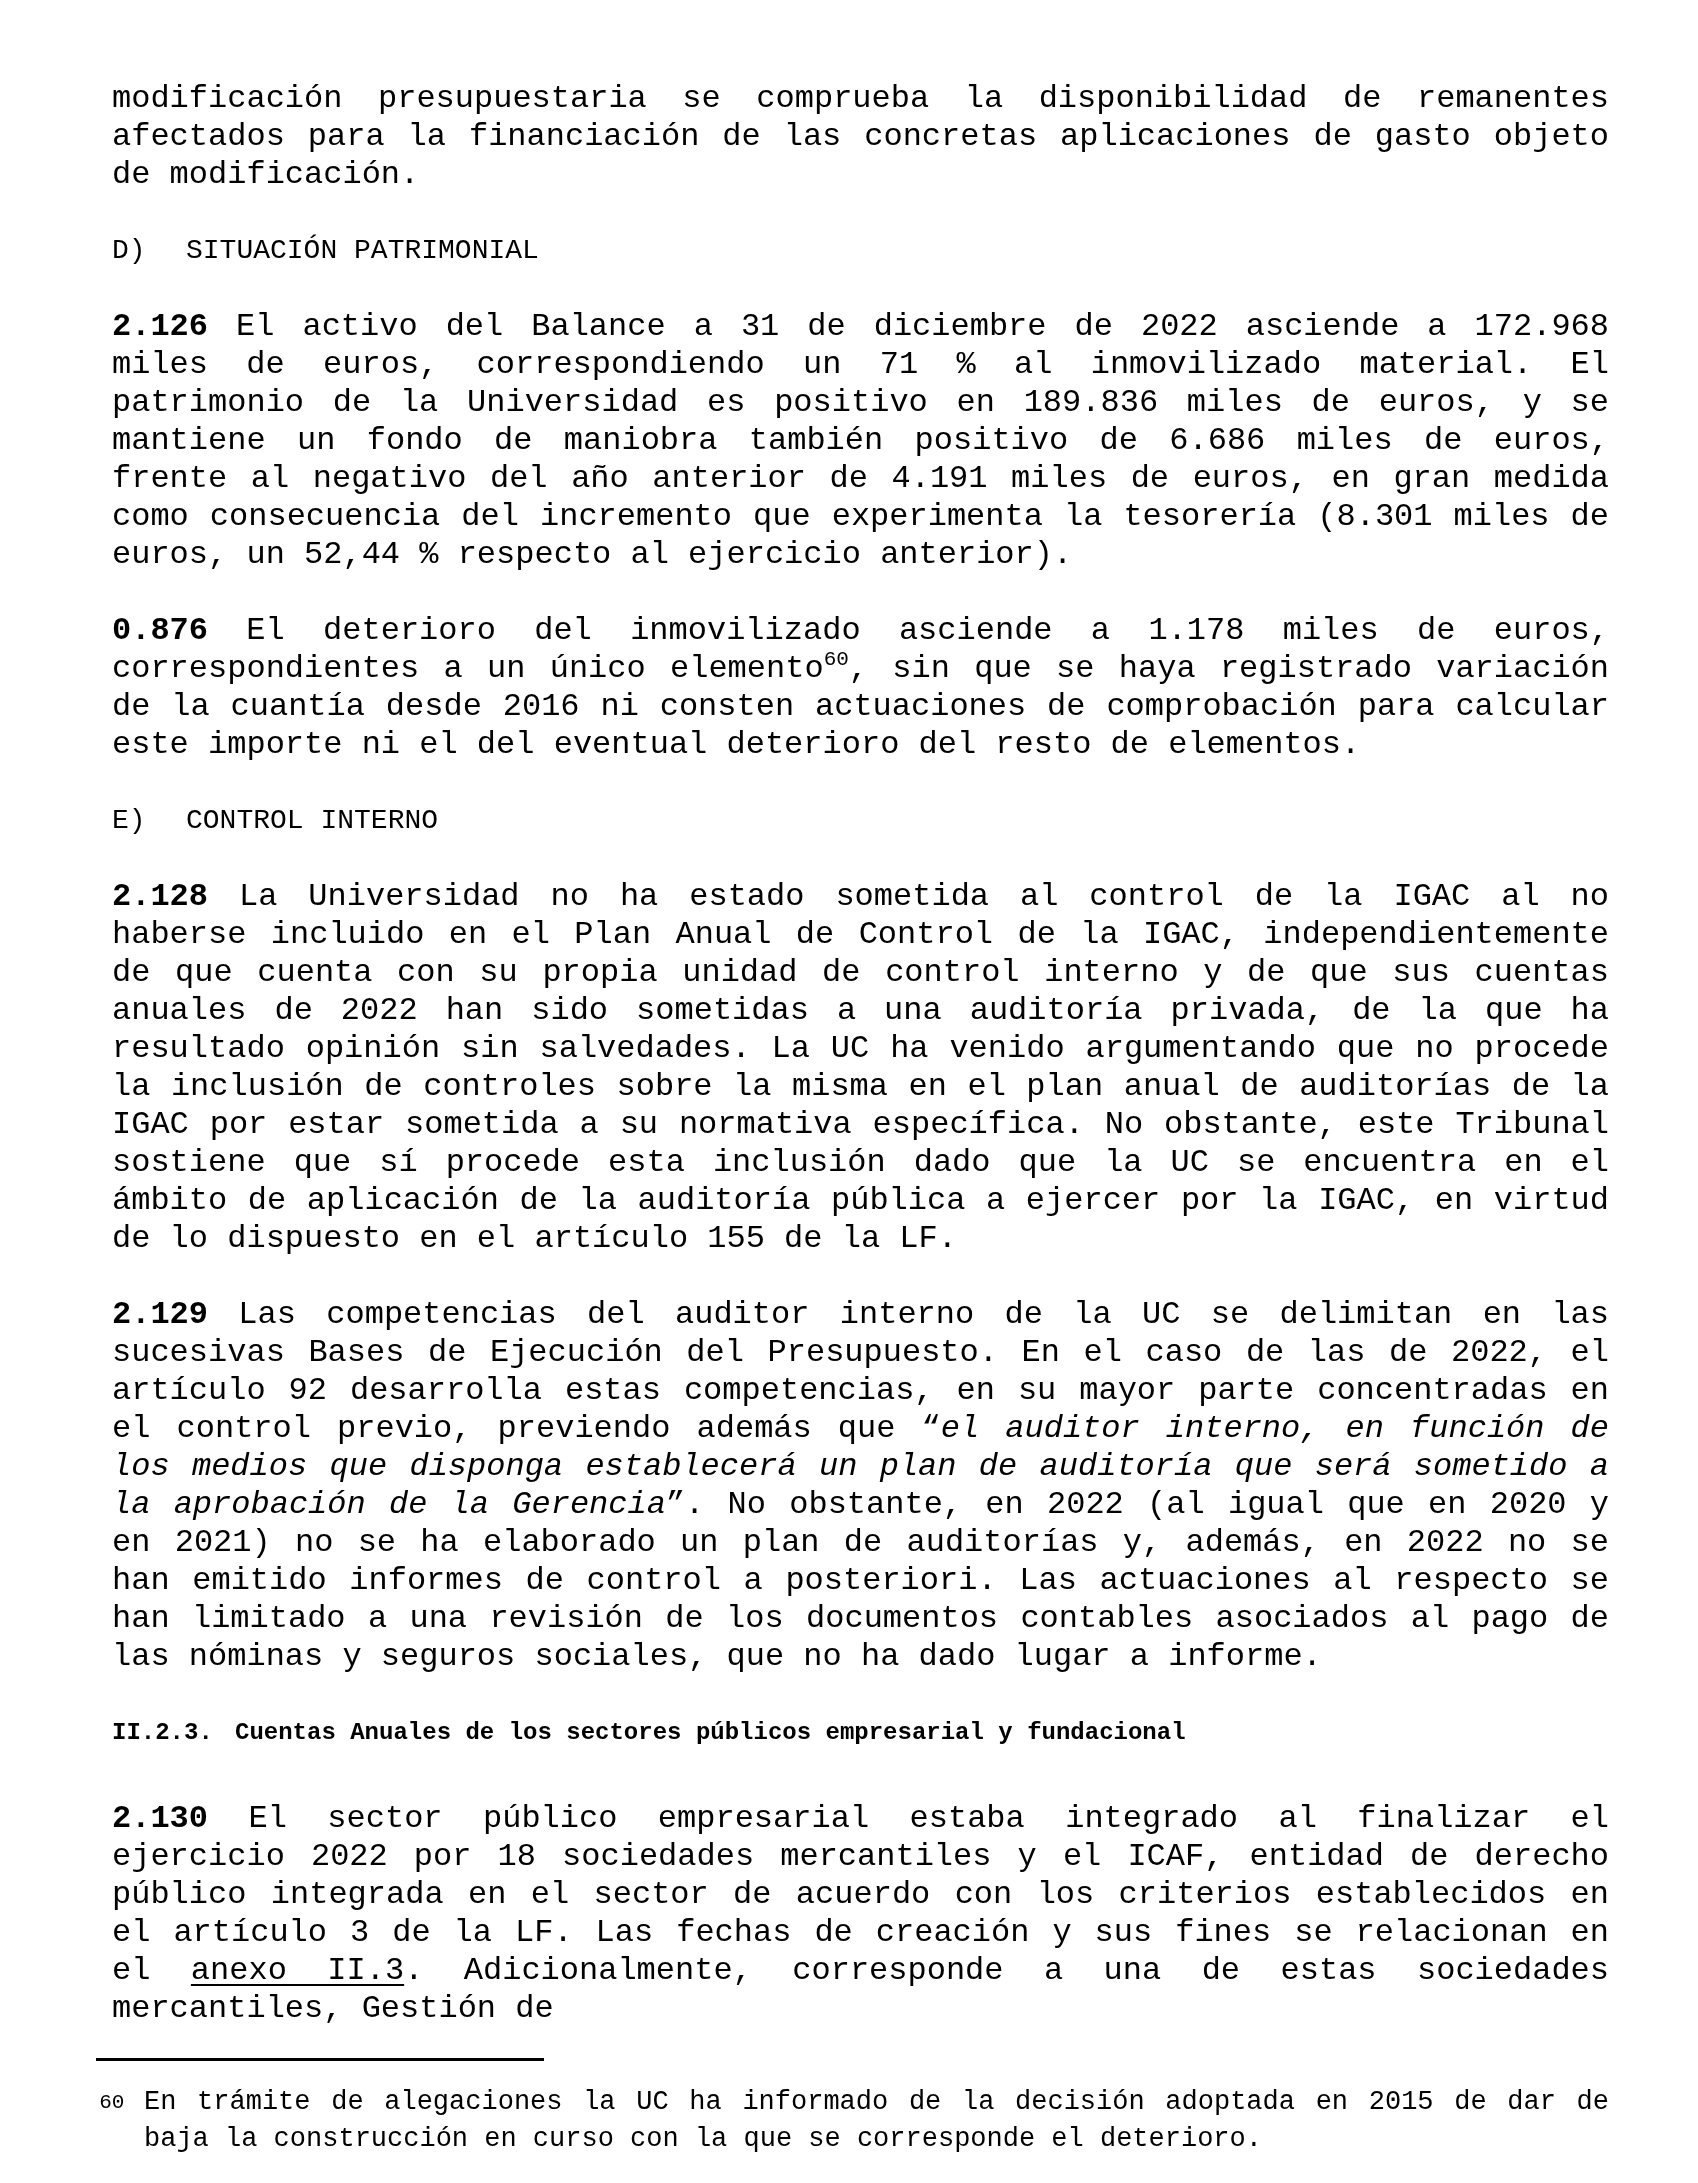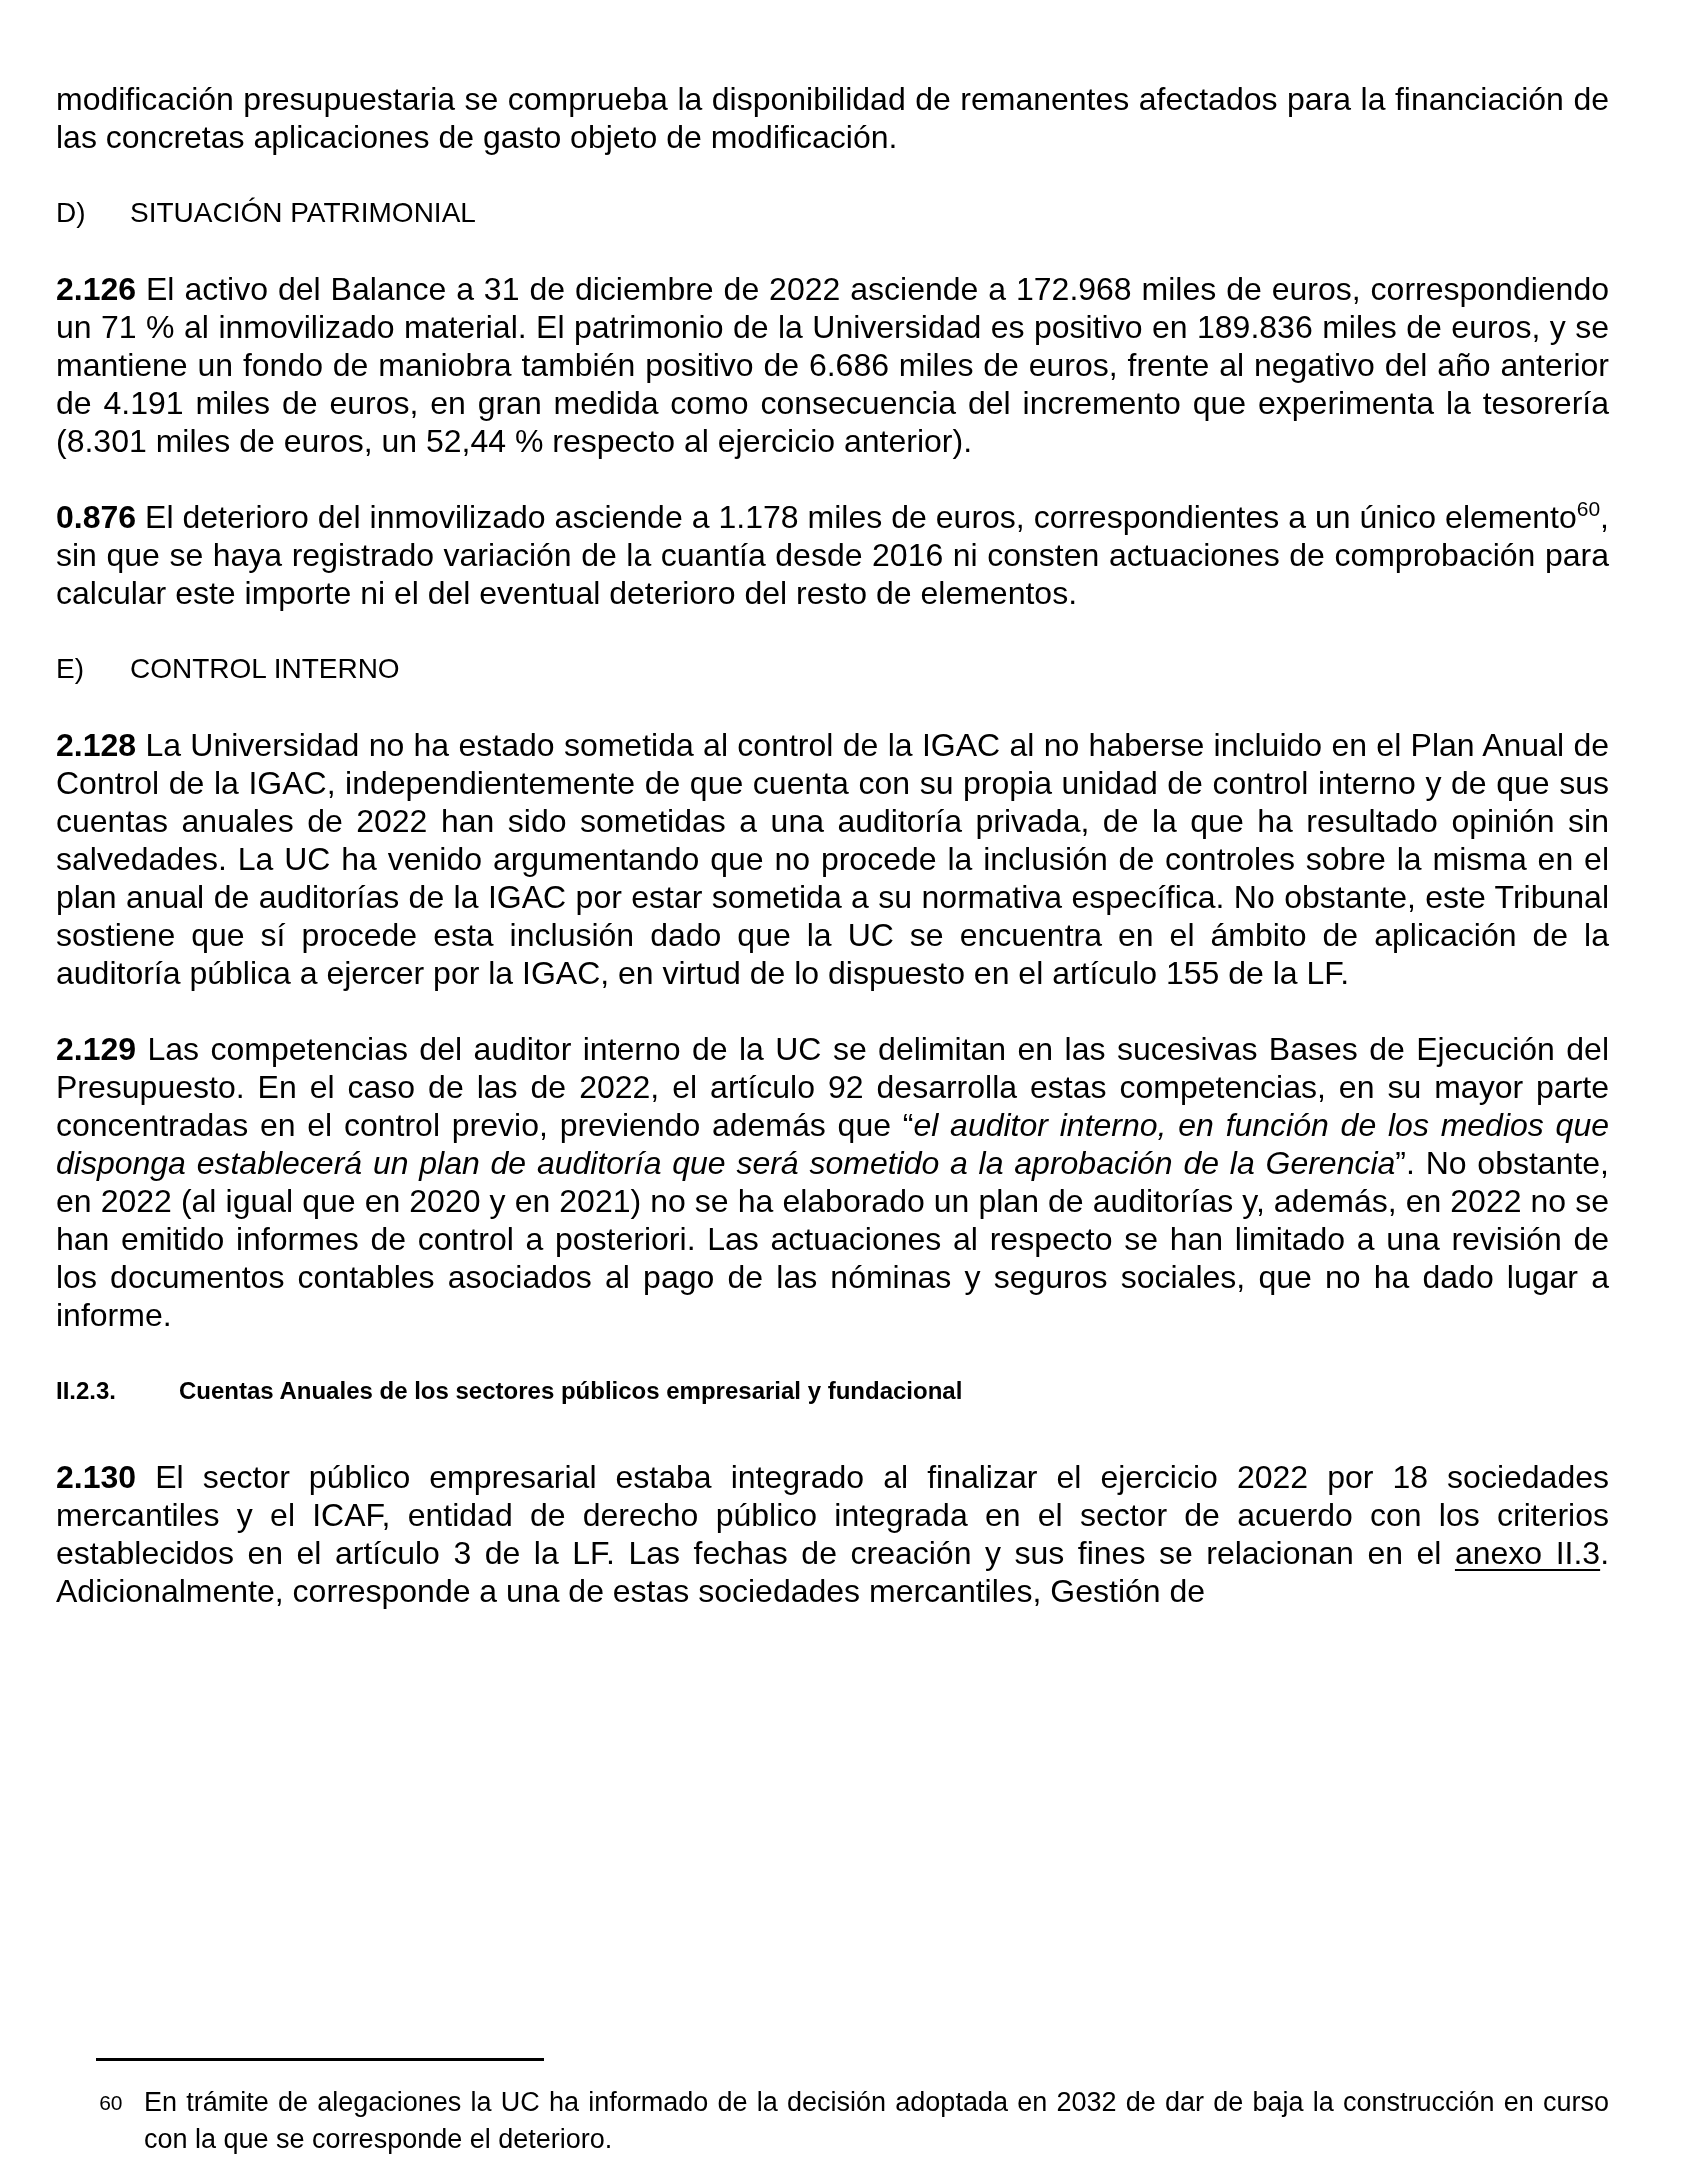--- a/index.html
+++ b/index.html
@@ -7,25 +7,25 @@
     padding: 0;
     background: #ffffff;
   }
   .page {
     position: relative;
     width: 1699px;
     height: 2183px;
     margin: 0 auto;
     background: #ffffff;
     color: #000000;
-    font-family: Liberation Sans, sans-serif;
+    font-family: Liberation Mono, monospace;
     font-size: 32px;
     line-height: 38px;
     box-sizing: border-box;
-    padding: 80px 90px 0 56px;
+    padding: 80px 90px 0 112px;
     overflow: hidden;
   }
   p.body-par {
     margin: 0 0 38px 0;
     text-align: justify;
   }
   p.body-par.last {
     margin-bottom: 0;
     margin-top: 9px;
   }
@@ -150,18 +150,18 @@
 
 
   <p class="body-par last">
     <span class="par-num">2.130</span><span> El sector público empresarial estaba integrado al finalizar el ejercicio 2022 por 18 sociedades mercantiles y el ICAF, entidad de derecho público integrada en el sector de acuerdo con los criterios establecidos en el artículo 3 de la LF. Las fechas de creación y sus fines se relacionan en el </span><span class="anexo-link">anexo II.3</span><span>. Adicionalmente, corresponde a una de estas sociedades mercantiles, Gestión de</span>
   </p>
 
   <div class="footnote-block">
     <div class="footnote-sep"></div>
     <div class="footnote">
       <span class="fn-num">60</span>
-      <span class="fn-text">En trámite de alegaciones la UC ha informado de la decisión adoptada en 2032 de dar de baja la construcción en curso con la que se corresponde el deterioro.</span>
+      <span class="fn-text">En trámite de alegaciones la UC ha informado de la decisión adoptada en 2015 de dar de baja la construcción en curso con la que se corresponde el deterioro.</span>
     </div>
   </div>
 
 </div>
 
 
 </body></html>

